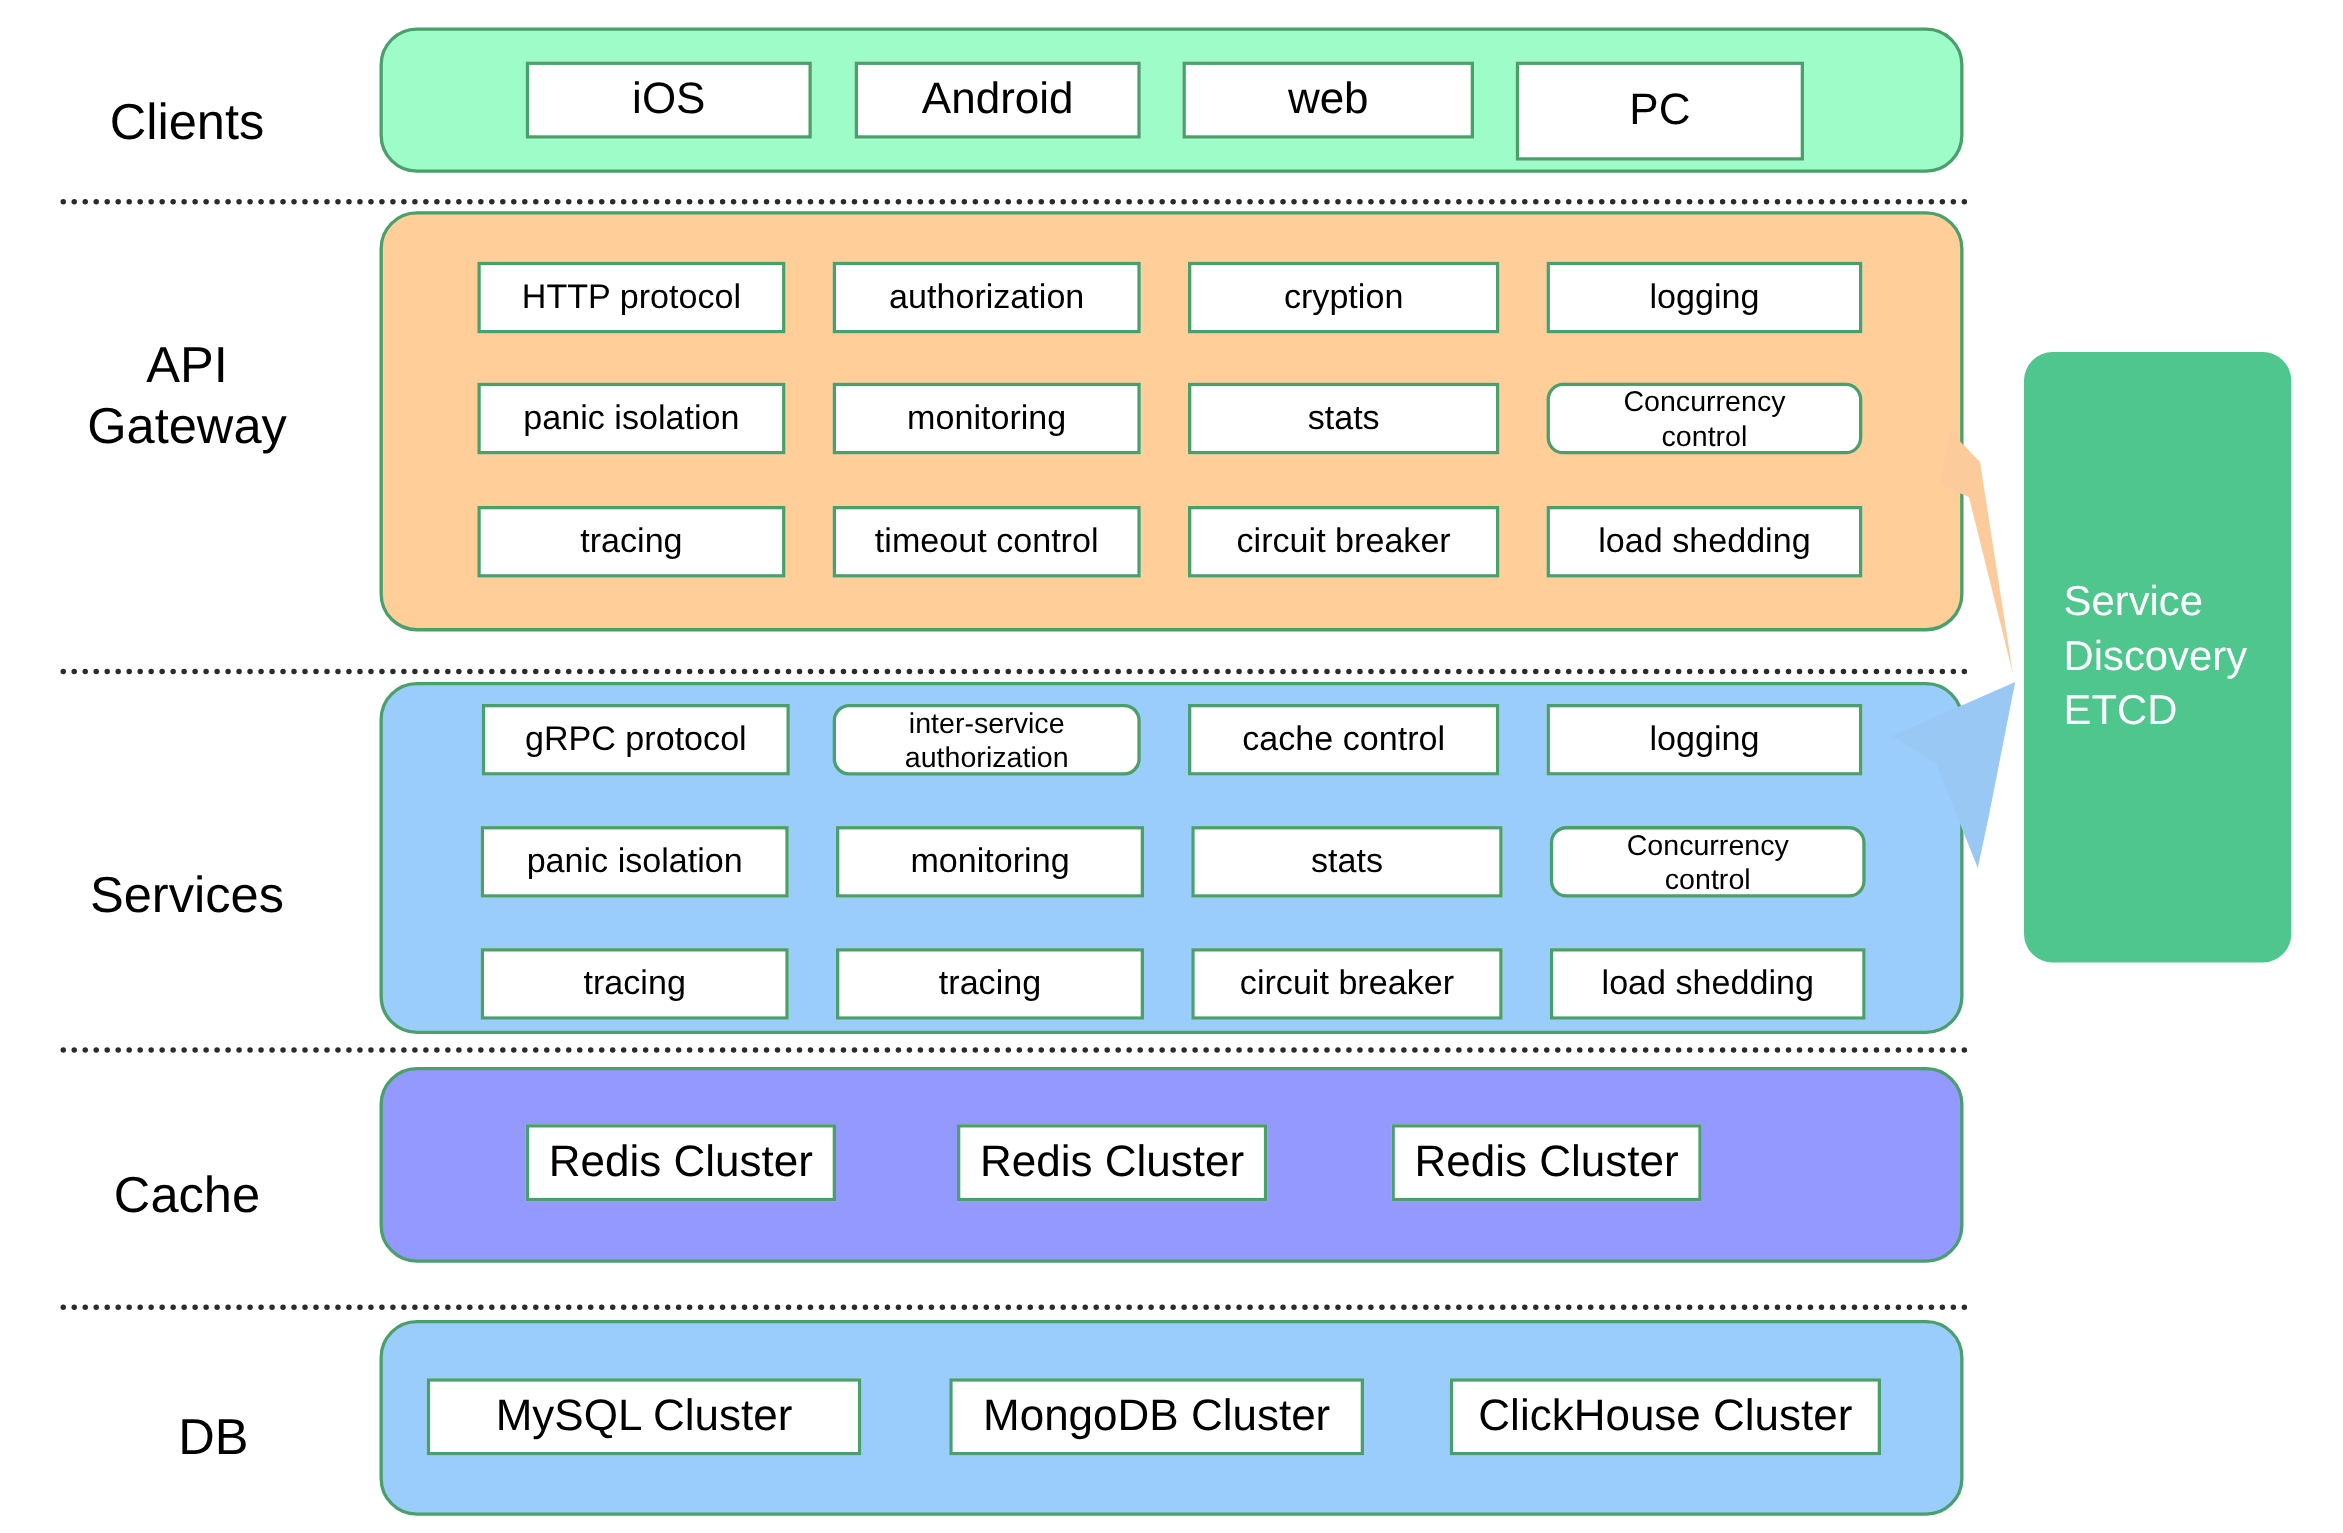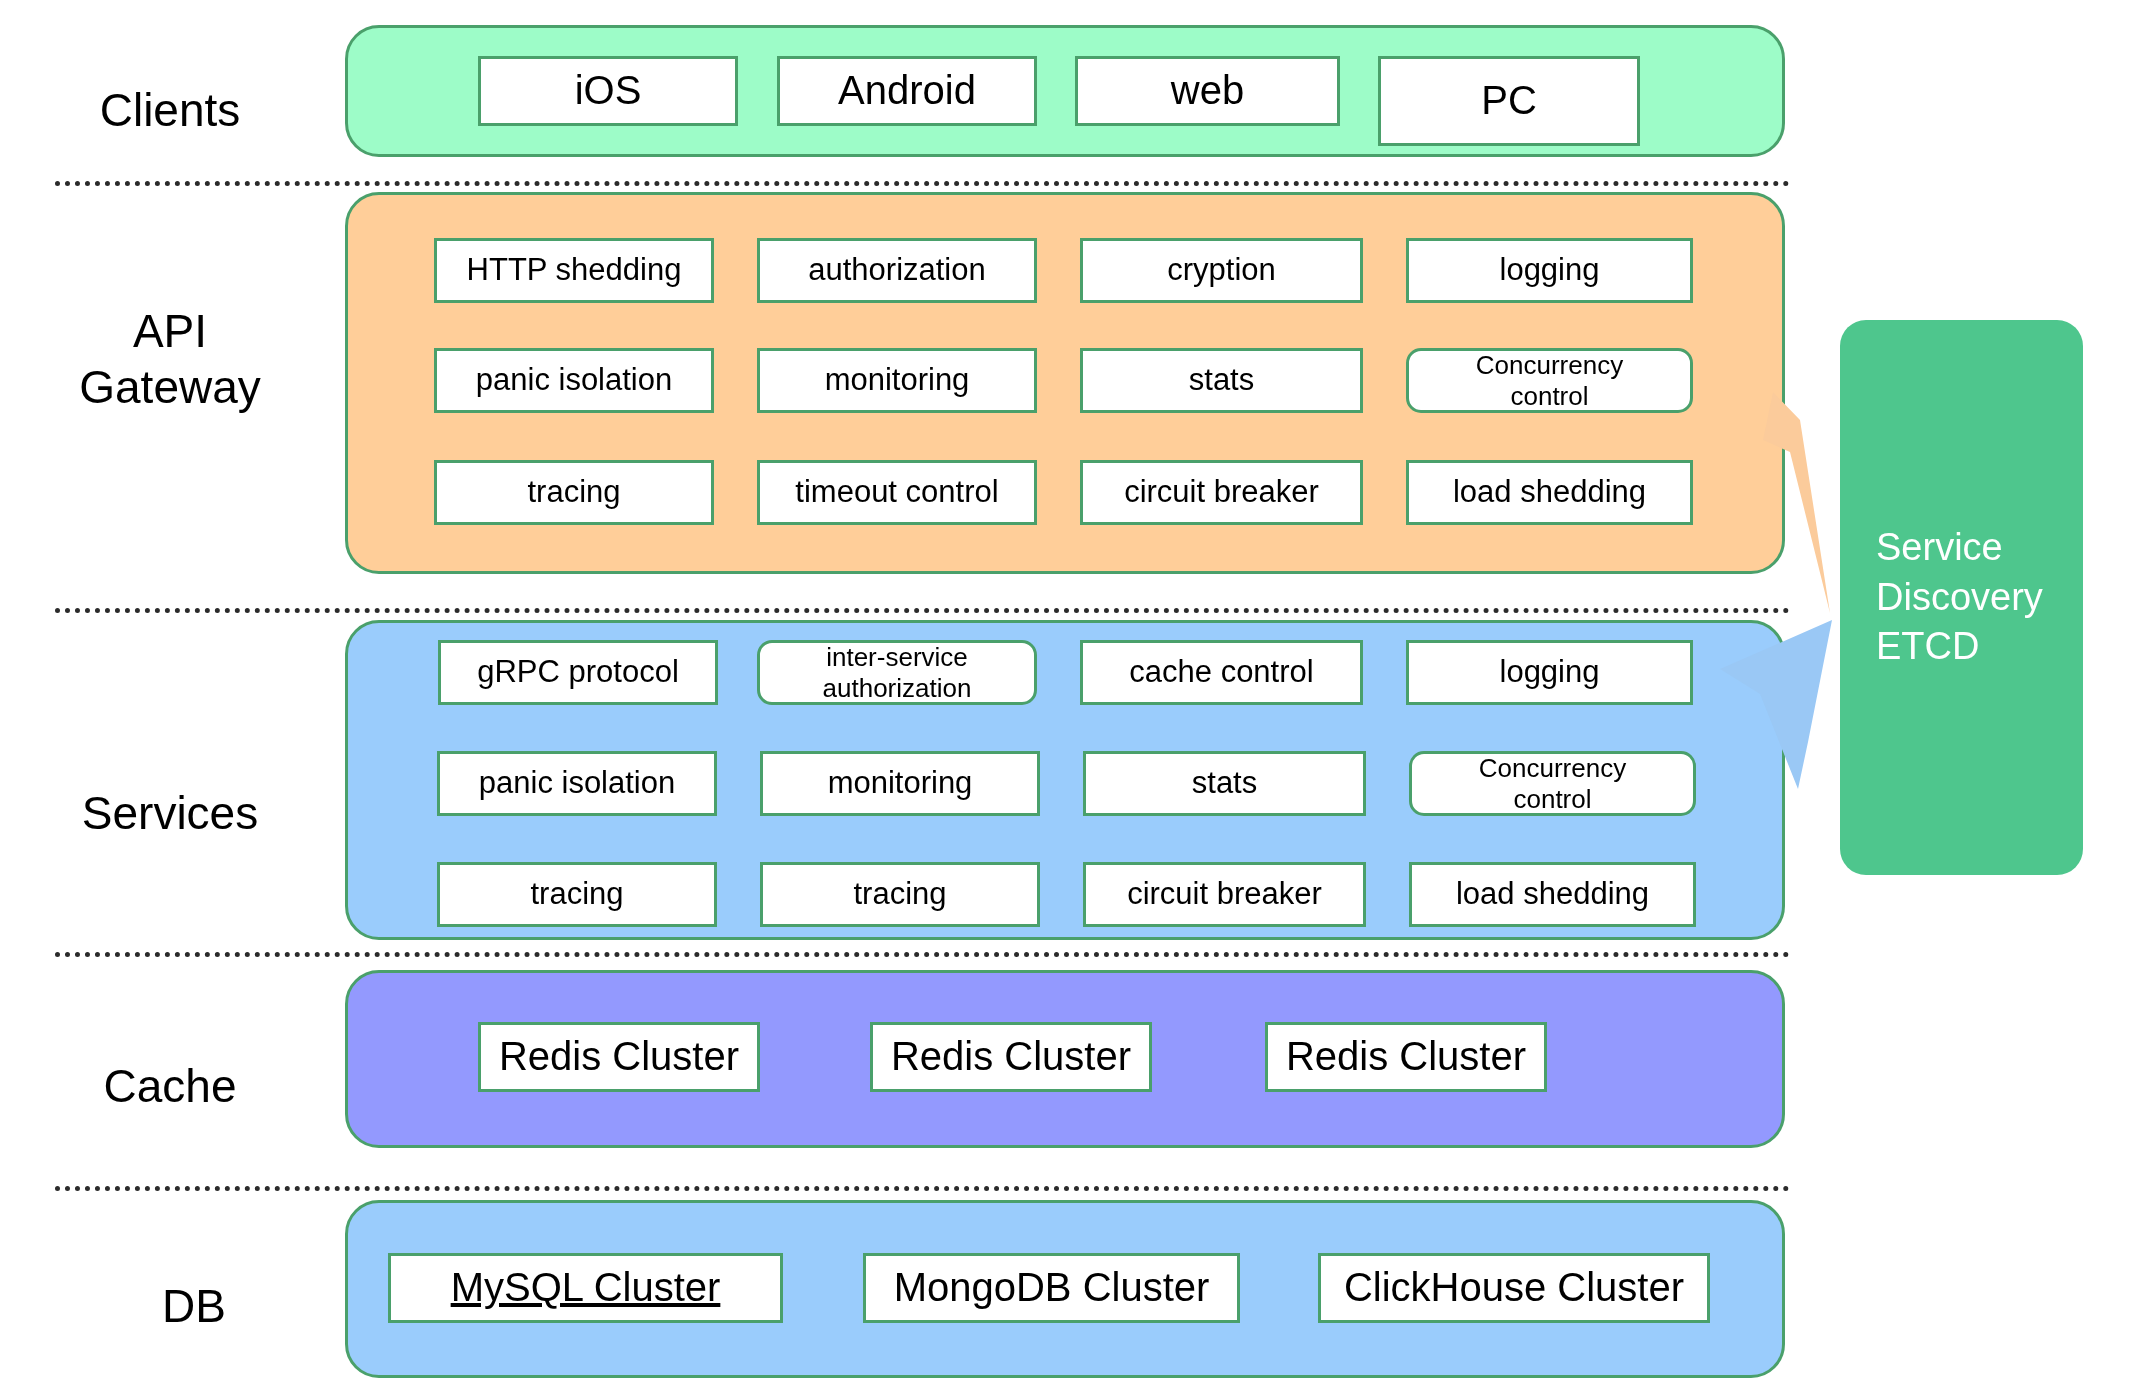--- a/index.html
+++ b/index.html
@@ -125,21 +125,21 @@
 
   <div class="panel clients" style="top:25px; height:132px;"></div>
 
   <div class="box big" style="left:478px; top:56px; width:260px; height:70px;">iOS</div>
   <div class="box big" style="left:777px; top:56px; width:260px; height:70px;">Android</div>
   <div class="box big" style="left:1075px; top:56px; width:265px; height:70px;">web</div>
   <div class="box big" style="left:1378px; top:56px; width:262px; height:90px;">PC</div>
 
   <div class="panel gateway" style="top:192px; height:382px;"></div>
 
-  <div class="box" style="left:434px; top:238px; width:280px; height:65px;">HTTP shedding</div>
+  <div class="box" style="left:434px; top:238px; width:280px; height:65px;">HTTP protocol</div>
   <div class="box" style="left:757px; top:238px; width:280px; height:65px;">authorization</div>
   <div class="box" style="left:1080px; top:238px; width:283px; height:65px;">cryption</div>
   <div class="box" style="left:1406px; top:238px; width:287px; height:65px;">logging</div>
 
   <div class="box" style="left:434px; top:348px; width:280px; height:65px;">panic isolation</div>
   <div class="box" style="left:757px; top:348px; width:280px; height:65px;">monitoring</div>
   <div class="box" style="left:1080px; top:348px; width:283px; height:65px;">stats</div>
   <div class="box small" style="left:1406px; top:348px; width:287px; height:65px;">Concurrency
 control</div>
 
@@ -168,21 +168,21 @@
   <div class="box" style="left:1409px; top:862px; width:287px; height:65px;">load shedding</div>
 
   <div class="panel cache" style="top:970px; height:178px;"></div>
 
   <div class="box big" style="left:478px; top:1022px; width:282px; height:70px;">Redis Cluster</div>
   <div class="box big" style="left:870px; top:1022px; width:282px; height:70px;">Redis Cluster</div>
   <div class="box big" style="left:1265px; top:1022px; width:282px; height:70px;">Redis Cluster</div>
 
   <div class="panel db" style="top:1200px; height:178px;"></div>
 
-  <div class="box big" style="left:388px; top:1253px; width:395px; height:70px;text-decoration:underline;">MySQL Cluster</div>
+  <div class="box big" style="left:388px; top:1253px; width:395px; height:70px;">MySQL Cluster</div>
   <div class="box big" style="left:863px; top:1253px; width:377px; height:70px;">MongoDB Cluster</div>
   <div class="box big" style="left:1318px; top:1253px; width:392px; height:70px;">ClickHouse Cluster</div>
 
   <svg id="arrows" viewBox="0 0 2130 1394" xmlns="http://www.w3.org/2000/svg">
 
     <g>
       <polygon points="1830,613 1800,420 1773,392 1763,440 1790,452" fill="#FBCB9B"></polygon>
     </g>
 
     <g>

